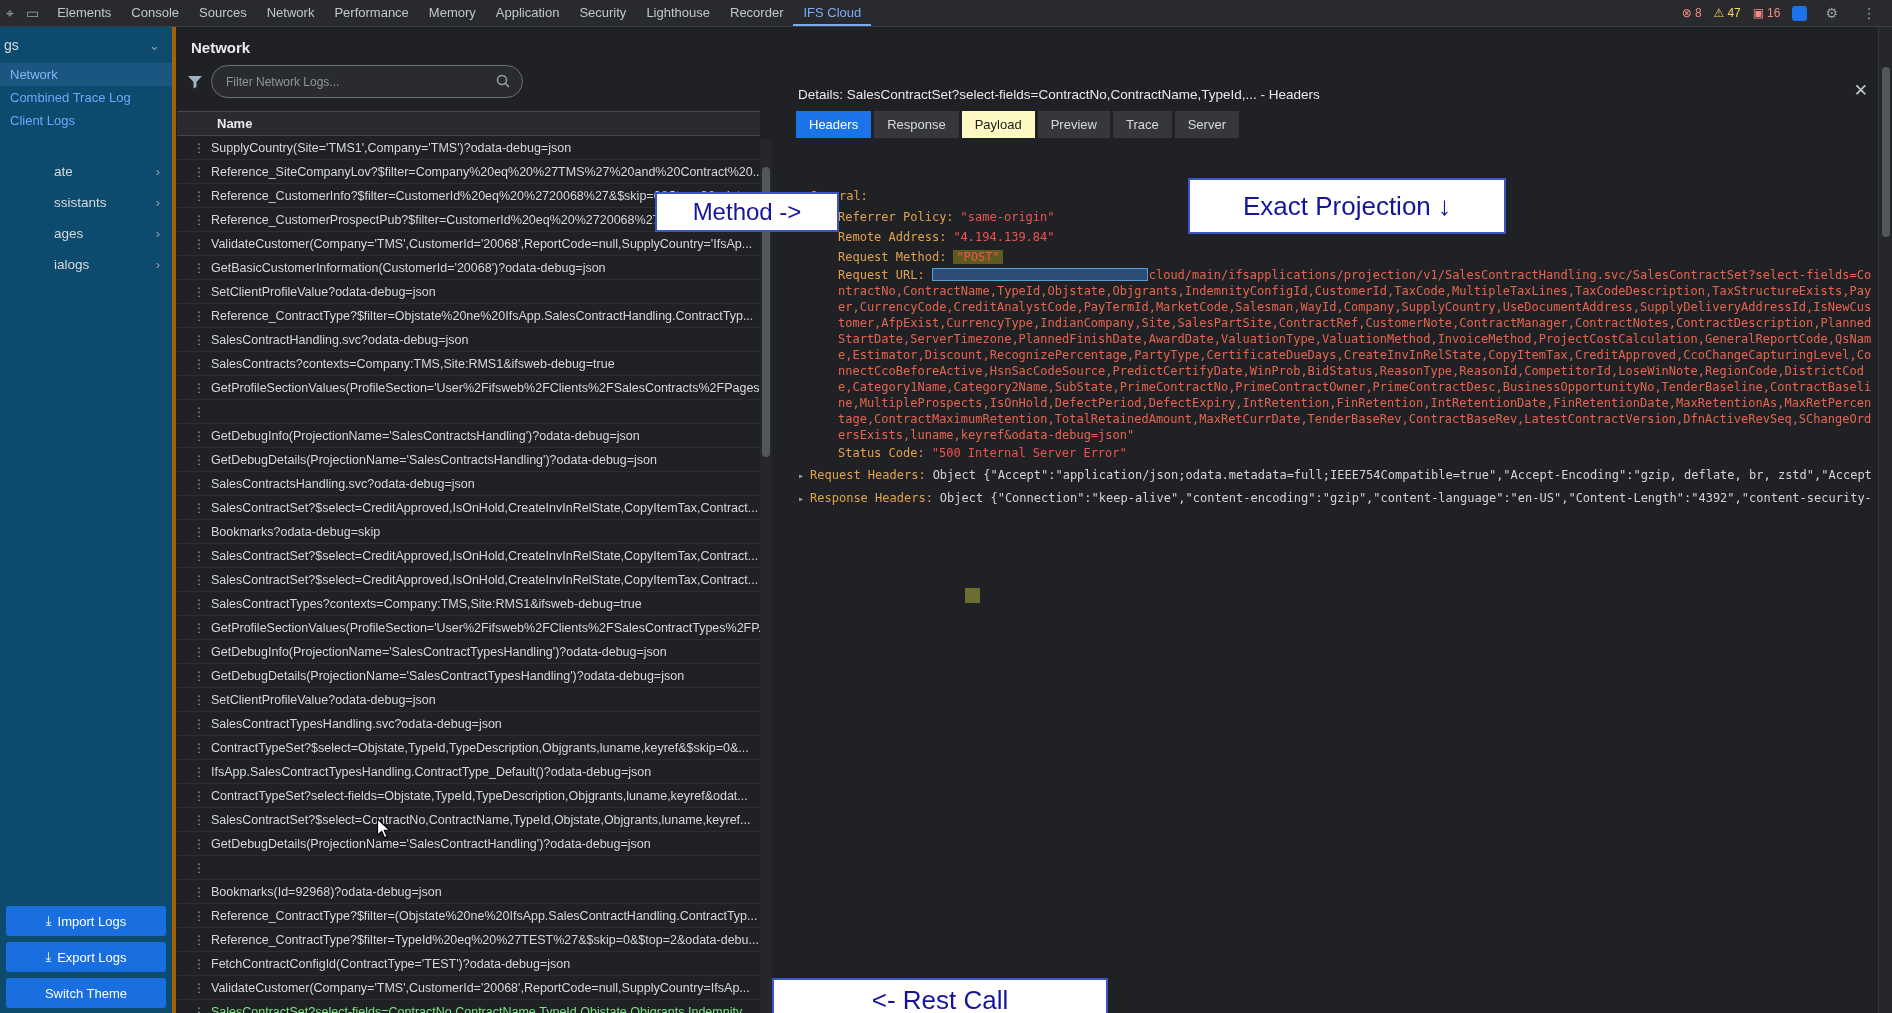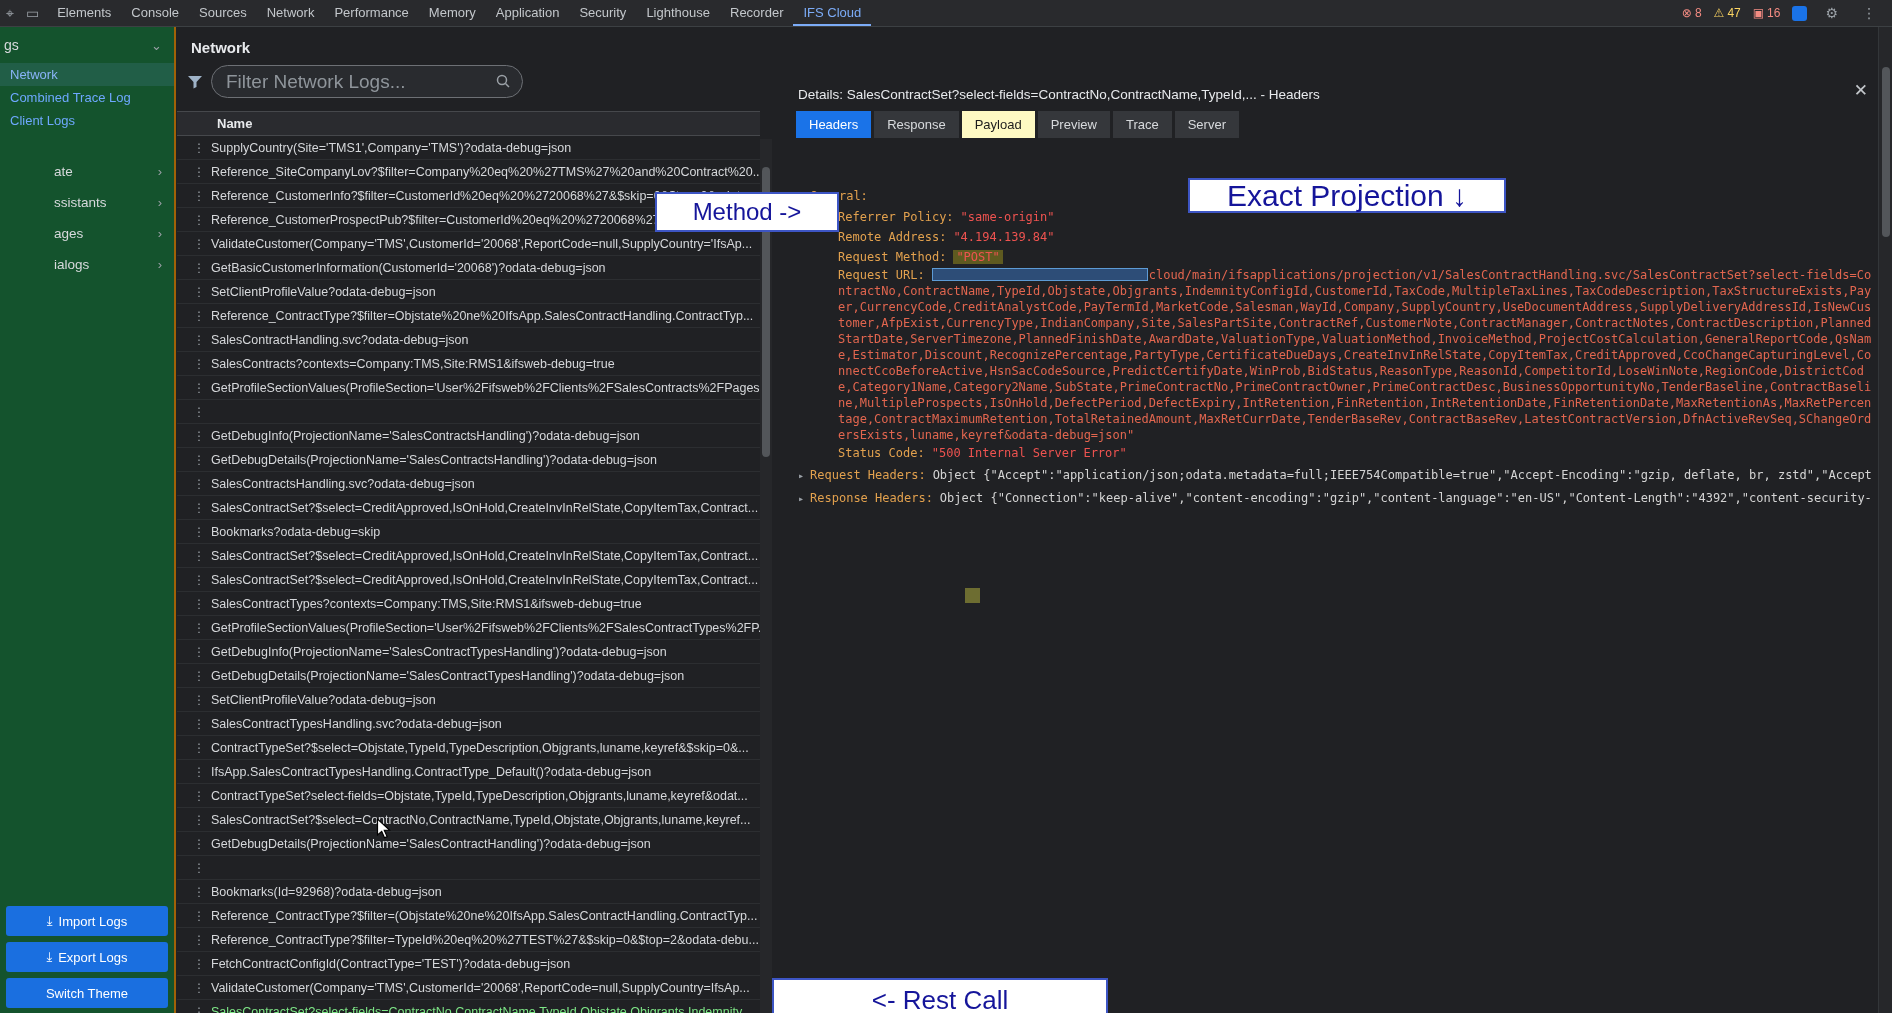--- a/index.html
+++ b/index.html
@@ -20,21 +20,21 @@
   .tb-right { margin-left:auto; display:flex; align-items:center; gap:12px; padding-right:10px; font-size:12px; }
   .badge { display:flex; align-items:center; gap:3px; }
   .badge.err { color:#f28b82; }
   .badge.warn { color:#fdd663; }
   .badge.issue { color:#f28b82; }
   .bicon { font-size:12px; }
   .ext-icon { width:15px; height:15px; border-radius:3px; background:#1a73e8; display:inline-block; }
 
   
   .sidebar { position:absolute; top:27px; left:0; width:176px; bottom:0;
-    background:#14532d; border-right:2px solid #a16207; }
+    background:#0c4a6e; border-right:4px solid #a16207; }
   .sb-header { display:flex; justify-content:space-between; align-items:center;
     padding:10px 12px 8px 4px; color:#d8dadd; font-size:14px; }
   .sb-chev { color:#9aa0a6; font-size:13px; }
   .sb-links { margin-top:2px; }
   .sb-link { padding:3px 12px 3px 10px; font-size:13px; color:#6ea8fe; line-height:17px; white-space:nowrap; }
   .sb-link.selected { color:#8ab4f8; background:rgba(114,161,237,0.14); }
   .sb-groups { margin-top:24px; }
   .sb-group { display:flex; justify-content:space-between; align-items:center;
     padding:8px 12px 8px 6px; color:#d8dadd; font-size:13.5px;margin-left:48px; }
   .sb-buttons { position:absolute; left:6px; right:6px; bottom:5px; display:flex; flex-direction:column; gap:6px; }
@@ -42,21 +42,21 @@
     display:flex; align-items:center; justify-content:center; gap:6px; font-family:inherit; cursor:pointer; }
   .btn-ic:empty { display:none; }
 
   
   .list-panel { position:absolute; left:177px; top:27px; width:595px; bottom:0; background:#202124; }
   .np-title { margin:12px 0 0 14px; font-size:15px; font-weight:bold; color:#e8eaed; }
   .np-filter-row { display:flex; align-items:center; margin:9px 0 0 10px; gap:8px; }
   .funnel { display:flex; }
   .filter-wrap { position:relative; }
   .filter-input { width:312px; height:33px; border-radius:17px; border:1px solid #6d7075; background:#292b2f;
-    color:#e8eaed; font-size:19px; padding:0 36px 0 14px; font-family:inherit; outline:none; }
+    color:#e8eaed; font-size:12px; padding:0 36px 0 14px; font-family:inherit; outline:none; }
   .filter-input::placeholder { color:#8f959b; }
   .mag { position:absolute; right:12px; top:8px; }
   .np-header { margin-top:13px; height:25px; background:#2a2b2f; border-top:1px solid #46484c;
     border-bottom:1px solid #46484c; display:flex; align-items:center; padding-left:40px;
     font-size:13px; font-weight:bold; color:#e8eaed; width:583px; }
   .np-rows { width:583px; }
   .np-row { height:24px; display:flex; align-items:center; border-bottom:1px solid #2c2e31; overflow:hidden; }
   .row-kebab { width:16px; margin-left:14px; color:#9aa0a6; font-size:12px; text-align:center; flex:none; }
   .row-text { margin-left:4px; font-size:12.5px; color:#d6d8db; white-space:nowrap; overflow:hidden; flex:1; }
   .np-row.row-green .row-text { color:#7ee787; }
@@ -90,21 +90,21 @@
   .hdr-line .obj { color:#d4d4d4; }
 
   
   .win-scrollbar { position:absolute; top:27px; right:0; width:14px; bottom:0; background:#26272a; border-left:1px solid #333639; }
   .win-scrollbar .thumb { position:absolute; top:40px; left:3px; width:8px; height:170px; background:#53565a; border-radius:4px; }
 
   
   .ann { position:absolute; background:#ffffff; border:2px solid #3d55c4; color:#15159a;
     display:flex; align-items:center; justify-content:center; z-index:40; }
   .ann-method { left:655px; top:192px; width:184px; height:40px; font-size:24px; }
-  .ann-projection { left:1188px; top:178px; width:318px; height:35px; font-size:30px; }
+  .ann-projection { left:1188px; top:178px; width:318px; height:56px; font-size:26px; }
   .ann-restcall { left:772px; top:978px; width:336px; height:44px; font-size:26px; }
   .marker { position:absolute; left:965px; top:588px; width:15px; height:15px; background:#6d6d31; z-index:30; }
   .cursor { position:absolute; left:376px; top:818px; z-index:60; }
 </style>
 </head>
 <body>
 
 <div class="topbar">
   <span class="tb-icon">⌖</span>
   <span class="tb-icon">▭</span>

